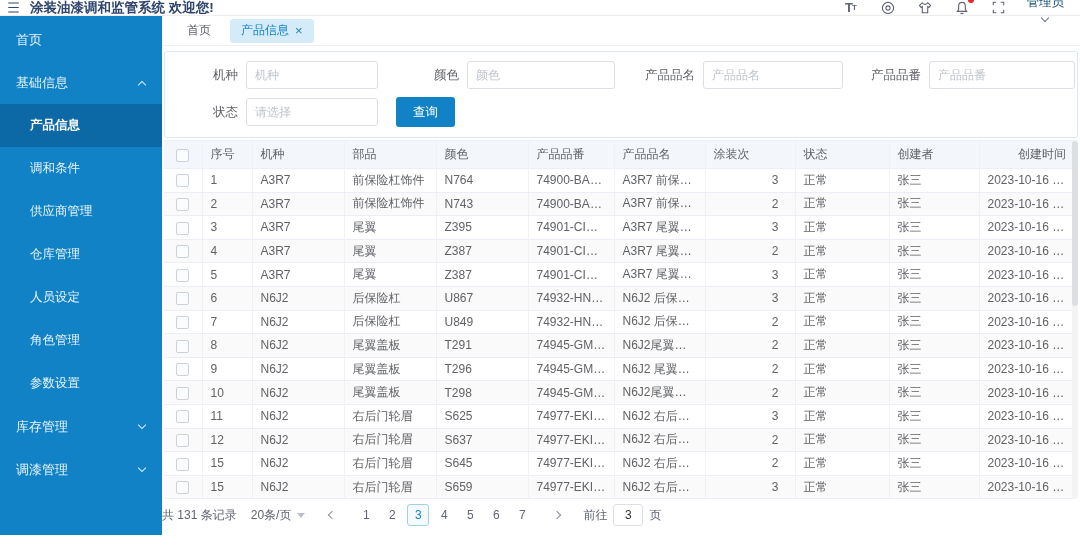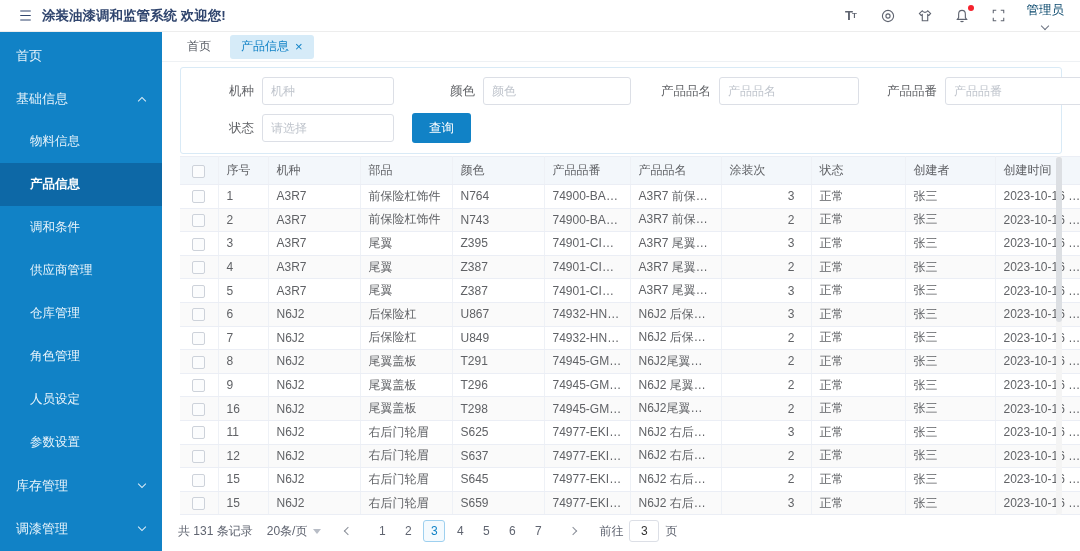--- a/index.html
+++ b/index.html
@@ -1,21 +1,21 @@
 <!DOCTYPE html>
 <html style="--accent: #1182c6; --sidebar: #1182c6; --sidebar-active: #0d68a6; --title: #30456e; --tab-active-bg: #d6ebf8; --badge: #f5222d;"><head>
 <meta charset="utf-8">
 <style>
   * { margin:0; padding:0; box-sizing:border-box; }
   html,body { width:1080px; height:551px; overflow:hidden; background:#fff;
     font-family:"Liberation Sans","DejaVu Sans",sans-serif; }
 
   
-  .topbar { height:32px; display:flex; justify-content:space-between; align-items:center;
-    padding:0 16px 0 16px; border-bottom:1px solid #ededed; background:#fff; }
+  .topbar { height:16px; display:flex; justify-content:space-between; align-items:center;
+    padding:0 16px 0 4px; border-bottom:1px solid #ededed; background:#fff; }
   .brand { display:flex; align-items:center; gap:8px; }
   .app-title { color:var(--title,#30456e); font-size:13.5px; font-weight:bold; }
   .top-icons { display:flex; align-items:center; gap:19px; color:#5f6470; }
   .icon-btn { position:relative; display:inline-flex; align-items:center; justify-content:center;
     width:18px; height:18px; cursor:pointer; }
   .icon-btn svg { stroke:#5f6470; fill:none; stroke-width:1.4; }
   .font-icon { font-size:13px; font-weight:bold; color:#5f6470; letter-spacing:-1px; }
   .font-icon small { font-size:8px; font-weight:bold; }
   .badge-dot { position:absolute; top:-2px; right:-3px; width:6px; height:6px; border-radius:50%;
     background:var(--badge,#f5222d); }
@@ -40,42 +40,42 @@
   
   .main { flex:1; min-width:0; display:flex; flex-direction:column; background:#fff; }
   .tabbar { height:30px; flex-shrink:0; display:flex; align-items:center; gap:8px; padding:0 14px;
     border-bottom:1px solid #eef1f4; }
   .tab { display:inline-flex; align-items:center; gap:6px; height:24px; padding:0 11px;
     font-size:12px; color:#5a5e66; border-radius:3px; cursor:pointer; }
   .tab.active { background:var(--tab-active-bg,#d6ebf8); color:var(--accent,#1182c6); }
   .tab .tab-close { display:none; font-size:13px; line-height:1; }
   .tab.closable .tab-close { display:inline; }
 
-  .content { flex:1; padding:4px 16px 0; }
+  .content { flex:1; padding:4px 0 0; }
 
   
   .search-box { border:1px solid #d9eaf6; border-radius:3px; margin:1px 2px 2px; padding:9px 12px 2px 48px; }
   .form-row { display:flex; align-items:center; margin-bottom:8px; }
   .field { display:flex; align-items:center; }
   .field label { font-size:12.5px; color:#606266; margin-right:8px; white-space:nowrap; }
   .field input { height:28px; border:1px solid #dcdfe6; border-radius:3px; padding:0 8px;
     font-size:12px; color:#333; outline:none; background:#fff; }
   .field input::placeholder { color:#bfc4cc; }
   .w1 { width:132px; } .w2 { width:148px; } .w3 { width:140px; } .w4 { width:146px; }
   .g1 { margin-right:56px; } .g2 { margin-right:30px; } .g3 { margin-right:28px; }
   .btn-primary { background:var(--accent,#1182c6); color:#fff; border:none; height:30px;
     padding:0 17px; margin-left:18px; border-radius:3px; font-size:12.5px; cursor:pointer; }
 
   
   .table-area { position:relative; margin:0 2px; padding-right:8px; }
   table { width:100%; border-collapse:collapse; table-layout:fixed; }
   th,td { border-bottom:1px solid #ebeef5; border-right:1px solid #eef1f6; font-size:12px;
     color:#606266; text-align:left; padding:0 8px; overflow:hidden; white-space:nowrap;
     text-overflow:ellipsis; }
-  th:last-child, td:last-child { border-right:none; }
+  th:last-child, td:last-child { border-right:none;text-align:right; }
   th { background:#f3f7fb; height:28px; font-weight:normal; border-top:1px solid #ebeef5; }
   td { height:23.6px; }
   tbody tr:nth-child(even) td { background:#fafafa; }
   .c-check { text-align:center; padding:0; }
   .cb { display:inline-block; width:13px; height:13px; border:1px solid #cdd2da; border-radius:2px;
     background:#fbfcfd; vertical-align:middle; cursor:pointer; }
   .num-cell { text-align:right; padding-right:16px; }
   .scroll-strip { position:absolute; right:0; top:0; width:6px; height:100%; background:#f4f4f4;
     border-radius:3px; }
   .scroll-thumb { position:absolute; right:0; top:1px; width:6px; height:46%; background:#dcdfe3;
@@ -152,24 +152,20 @@
         <div class="menu-item root">
           <span>首页</span>
 
         </div>
 
         <div class="menu-item root expanded">
           <span>基础信息</span>
           <i class="chev"></i>
         </div>
 
-        <div class="menu-item child">
-          <span>物料信息</span>
-
-        </div>
 
         <div class="menu-item child active">
           <span>产品信息</span>
 
         </div>
 
         <div class="menu-item child">
           <span>调和条件</span>
 
         </div>
@@ -178,26 +174,26 @@
           <span>供应商管理</span>
 
         </div>
 
         <div class="menu-item child">
           <span>仓库管理</span>
 
         </div>
 
         <div class="menu-item child">
+          <span>人员设定</span>
+
+        </div>
+
+        <div class="menu-item child">
           <span>角色管理</span>
-
-        </div>
-
-        <div class="menu-item child">
-          <span>人员设定</span>
 
         </div>
 
         <div class="menu-item child">
           <span>参数设置</span>
 
         </div>
 
         <div class="menu-item root collapsed">
           <span>库存管理</span>
@@ -408,21 +404,21 @@
                 <td>74945-GMLO0...</td>
                 <td>N6J2 尾翼盖板...</td>
                 <td class="num-cell">2</td>
                 <td>正常</td>
                 <td>张三</td>
                 <td>2023-10-16 00:...</td>
               </tr>
 
               <tr>
                 <td class="c-check"><span class="cb"></span></td>
-                <td>16</td>
+                <td>10</td>
                 <td>N6J2</td>
                 <td>尾翼盖板</td>
                 <td>T298</td>
                 <td>74945-GMLO0...</td>
                 <td>N6J2尾翼盖板...</td>
                 <td class="num-cell">2</td>
                 <td>正常</td>
                 <td>张三</td>
                 <td>2023-10-16 00:...</td>
               </tr>

